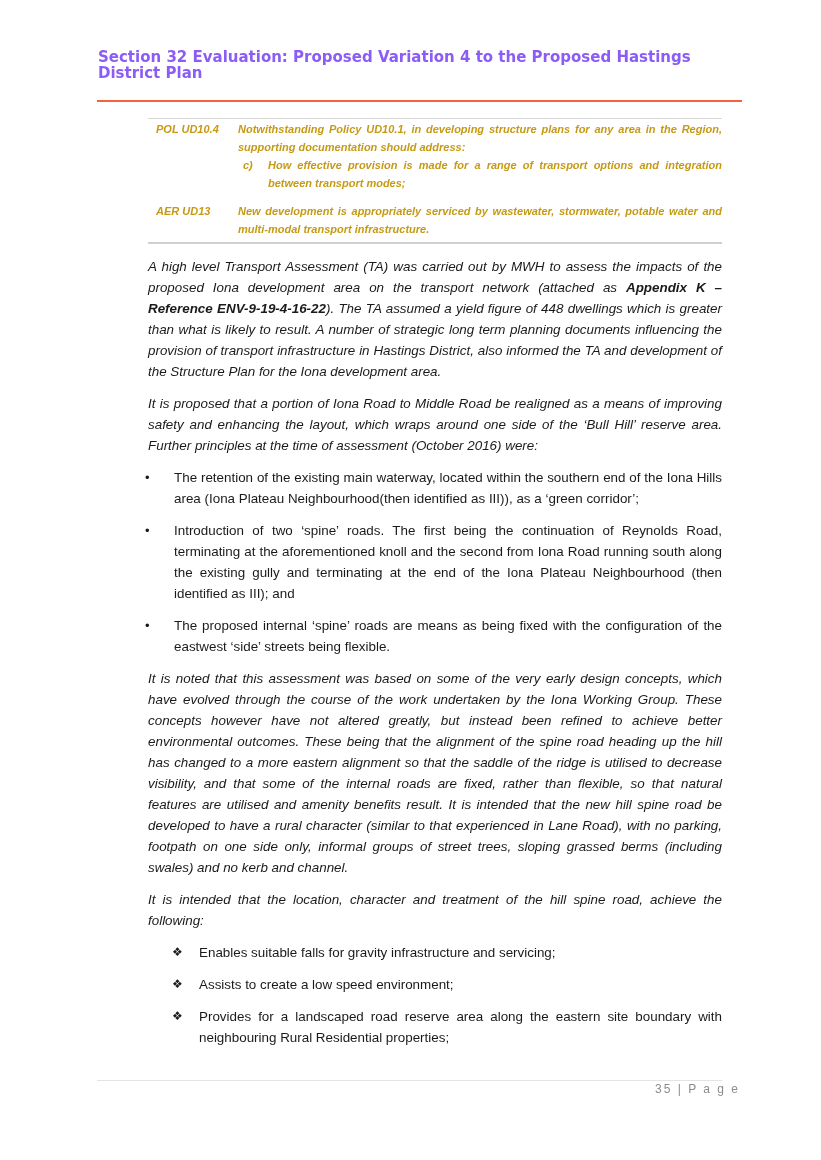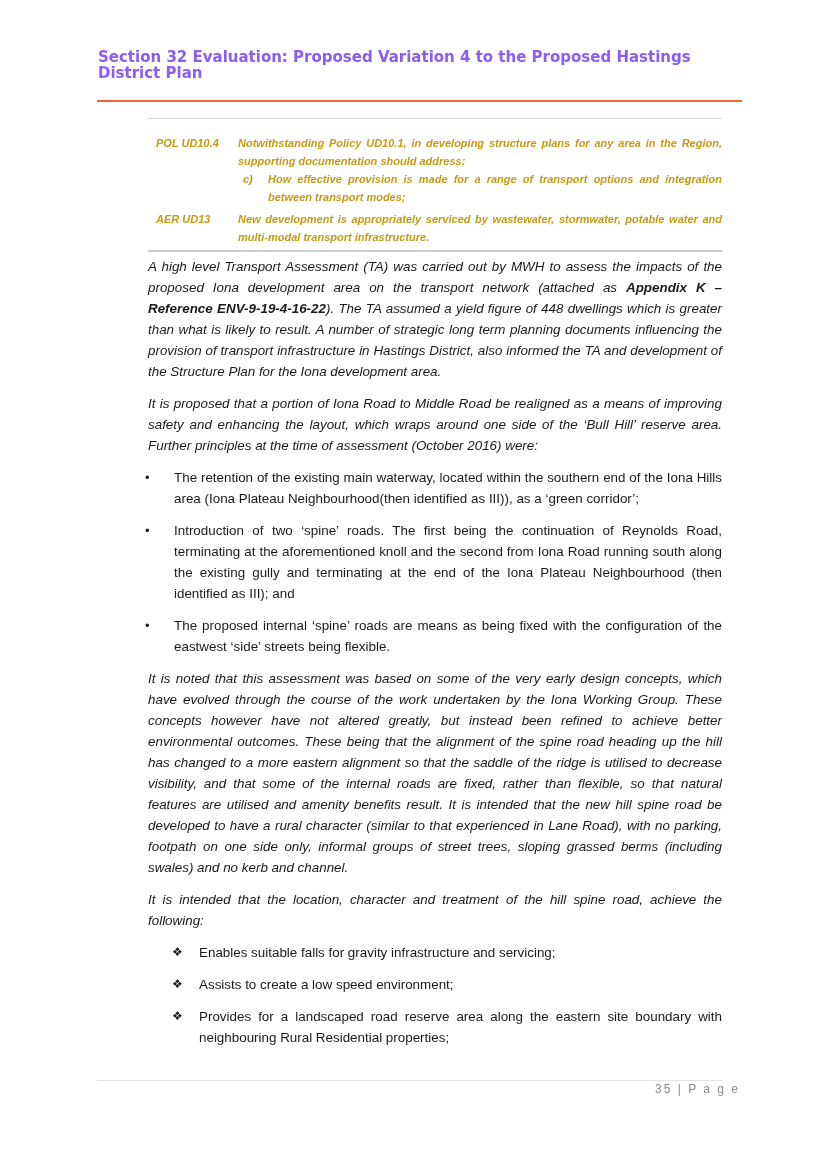--- a/index.html
+++ b/index.html
@@ -6,22 +6,22 @@
   body { width:821px; height:1160px; position:relative; overflow:hidden;
          font-family:"Liberation Sans", sans-serif; color:#1a1a1a; }
   .header-title { position:absolute; left:98px; top:49px; width:640px;
          color:#8b5cf6; font-weight:bold; font-size:15px; line-height:16px;
          font-family:"DejaVu Sans", sans-serif; letter-spacing:0px; }
   .header-rule { position:absolute; left:97px; top:100px; width:645px; height:2px; background:#f4633a; }
   .policy-table { position:absolute; left:148px; top:118px; width:574px;
          border-top:1px solid #d8d8d8; border-bottom:2px solid #d0d0d0;
          color:#c69a14; font-style:italic; font-weight:bold; font-size:11px; line-height:18px;
          font-family:"Liberation Sans", sans-serif; padding-bottom:4px; }
-  .prow { display:flex; margin-top:15px; }
-  .prow + .prow { margin-top:4px; }
+  .prow { display:flex; margin-top:1px; }
+  .prow + .prow { margin-top:10px; }
   .pcode { width:82px; flex:none; padding-left:8px; font-style:italic; }
   .ptext { flex:1; text-align:justify; }
   .psub { display:flex; margin-left:0; }
   .psub-label { width:25px; flex:none; padding-left:5px; }
   .psub-text { flex:1; text-align:justify; }
   .body { position:absolute; left:148px; top:256px; width:574px; font-size:13.4px; line-height:21px;
           font-family:"Liberation Sans", sans-serif; }
   .body p { margin:0 0 11px 0; text-align:justify;font-style:italic; }
   .bullets { margin:0 0 11px 0; padding:0; list-style:none; }
   .bullets li { position:relative; padding-left:26px; margin-bottom:11px; text-align:justify; }

